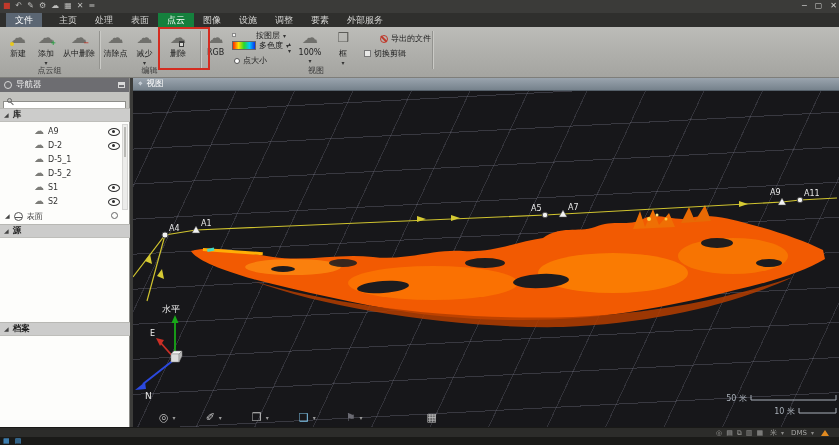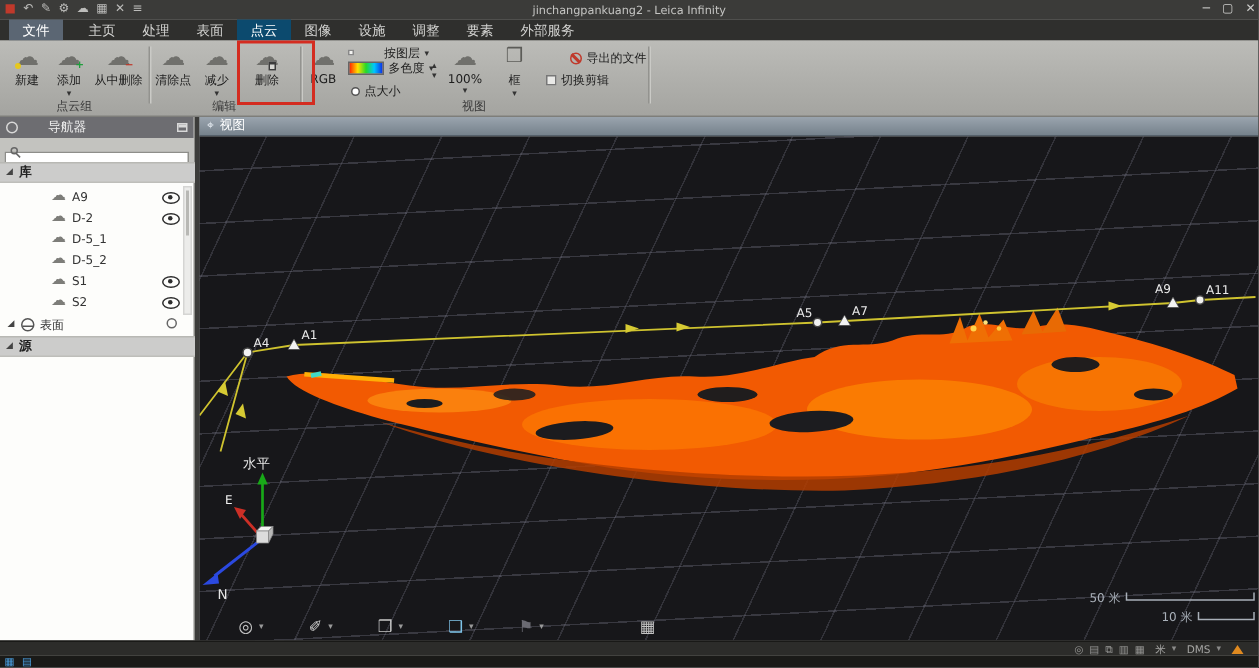--- a/index.html
+++ b/index.html
@@ -11,21 +11,21 @@
   .qicons{position:absolute;left:3px;top:1px;display:flex;gap:5px;font-size:8px;line-height:10px;color:#bdbdbb}
   .qicons span{display:inline-block}
   .qi-app{color:#c0392b}
   .ttitle{position:absolute;left:0;right:0;top:2px;text-align:center;font-size:7.5px;color:#c4c4c2}
   .wbtns{position:absolute;right:2px;top:1px;display:flex;gap:8px;font-size:8px;color:#cfcfcd}
 
   
   .tabs{position:absolute;top:13px;left:0;width:839px;height:14px;background:#2f2f2d;display:flex;align-items:stretch;padding-left:6px}
   .tab{padding:0 9px;font-size:9px;color:#d4d4d2;display:flex;align-items:center;white-space:nowrap}
   .tab.file{background:#5b6673;color:#fff;margin-right:8px}
-  .tab.active{background:#0c4a6e;color:#fff}
+  .tab.active{background:#15803d;color:#fff}
 
   
   .ribbon{position:absolute;top:27px;left:0;width:839px;height:51px;background:linear-gradient(#bcbcb8,#a4a4a0);border-bottom:1px solid #7e7e7a}
   .rb{position:absolute;top:2px;display:flex;flex-direction:column;align-items:center;gap:1px;font-size:8px;color:#1d1d1d;text-align:center}
   .iw{position:relative;height:18px;display:flex;align-items:center;justify-content:center}
   .cl{font-size:16px;line-height:16px;color:#70706c}
   .acc{position:absolute;font-size:7px;line-height:7px}
   .acc.plus{color:#1f9e3c;right:-2px;bottom:0;font-weight:bold}
   .acc.minus{color:#c0392b;right:-2px;bottom:0;font-weight:bold}
   .acc.dot{width:4px;height:4px;border-radius:50%;background:#e7c81e;left:0;bottom:1px}
@@ -38,21 +38,21 @@
   .rainbow{width:24px;height:9px;border:1px solid #666;background:linear-gradient(90deg,#ff2500,#ffe000,#27d928,#00c6ff,#0b2fe8)}
   .radio{width:6px;height:6px;border:1px solid #555;border-radius:50%;background:#fff}
   .wdot{position:absolute;width:4px;height:4px;background:#f4f4f2;border:1px solid #888}
   .noi{position:relative;width:8px;height:8px;border:1.5px solid #c0392b;border-radius:50%}
   .noi::after{content:"";position:absolute;left:-1px;top:2.6px;width:8px;height:1.5px;background:#c0392b;transform:rotate(45deg)}
   .cbx{width:7px;height:7px;border:1px solid #777;background:#e9e9e7}
   .boxicon{font-size:13px;color:#5c5c58;line-height:14px}
 
   
   .panel{position:absolute;left:0;top:78px;width:130px;height:349px;background:#fdfdfb;border-right:1px solid #8a8a86}
-  .phead{position:absolute;top:0;left:0;width:100%;height:14px;background:#6d6d71;color:#efefef;font-size:8.5px;display:flex;align-items:center;gap:20px;padding:0 4px}
+  .phead{position:absolute;top:0;left:0;width:100%;height:14px;background:#6d6d71;color:#efefef;font-size:8.5px;display:flex;align-items:center;gap:4px;padding:0 4px}
   .phead .grow{flex:1}
   .dock{width:7px;height:6px;border:1px solid #d8d8d8;position:relative}
   .dock::before{content:"";position:absolute;left:0;top:0;width:100%;height:2px;background:#d8d8d8}
   .navicon{width:8px;height:8px;border-radius:50%;border:1px solid #d8d8d8;position:relative}
   .psearch{position:absolute;top:14px;left:0;width:100%;height:16px;background:#c3c3bf;padding:2px 3px}
   .search{width:100%;height:12px;border:1px solid #8e8e8a;background:#fff;font-size:8px;padding:0 2px 0 13px;font-family:inherit}
   .mag{position:absolute;left:7px;top:6px;width:5px;height:5px;border:1px solid #666;border-radius:50%}
   .mag::after{content:"";position:absolute;right:-3px;bottom:-2px;width:4px;height:1px;background:#666;transform:rotate(45deg)}
   .sec{position:absolute;left:0;width:130px;height:14px;background:#cccccb;border-top:1px solid #b8b8b4;border-bottom:1px solid #bebeba;display:flex;align-items:center;gap:4px;padding:0 4px;font-size:8.5px;font-weight:bold;color:#222}
   .tri{font-size:6px;color:#444;line-height:6px}
@@ -106,21 +106,20 @@
     <div class="qicons">
       <span class="qi-app">■</span>
       <span>↶</span>
       <span>✎</span>
       <span>⚙</span>
       <span>☁</span>
       <span>▦</span>
       <span>✕</span>
       <span>≡</span>
     </div>
-    <div class="ttitle">jinchangpankuang2 - Leica Infinity</div>
     <div class="wbtns">
       <span>─</span>
       <span>▢</span>
       <span>✕</span>
     </div>
   </div>
 
   <div class="tabs">
     <div class="tab file">文件</div>
     <div class="tab">主页</div>
@@ -291,20 +290,24 @@
       <span class="surficon"></span>
       <span>表面</span>
       <span class="circ"></span>
     </div>
 
     <div class="sec" style="top:146px">
       <span class="tri">◢</span>
       <span>源</span>
     </div>
 
+    <div class="sec" style="top:244px">
+      <span class="tri">◢</span>
+      <span>档案</span>
+    </div>
   </div>
 
   <div class="vdiv"></div>
 
   <div class="vp">
     <div class="vphead">
       <span class="vpicon">⌖</span>
       <span>视图</span>
     </div>
     <div class="canvas">

